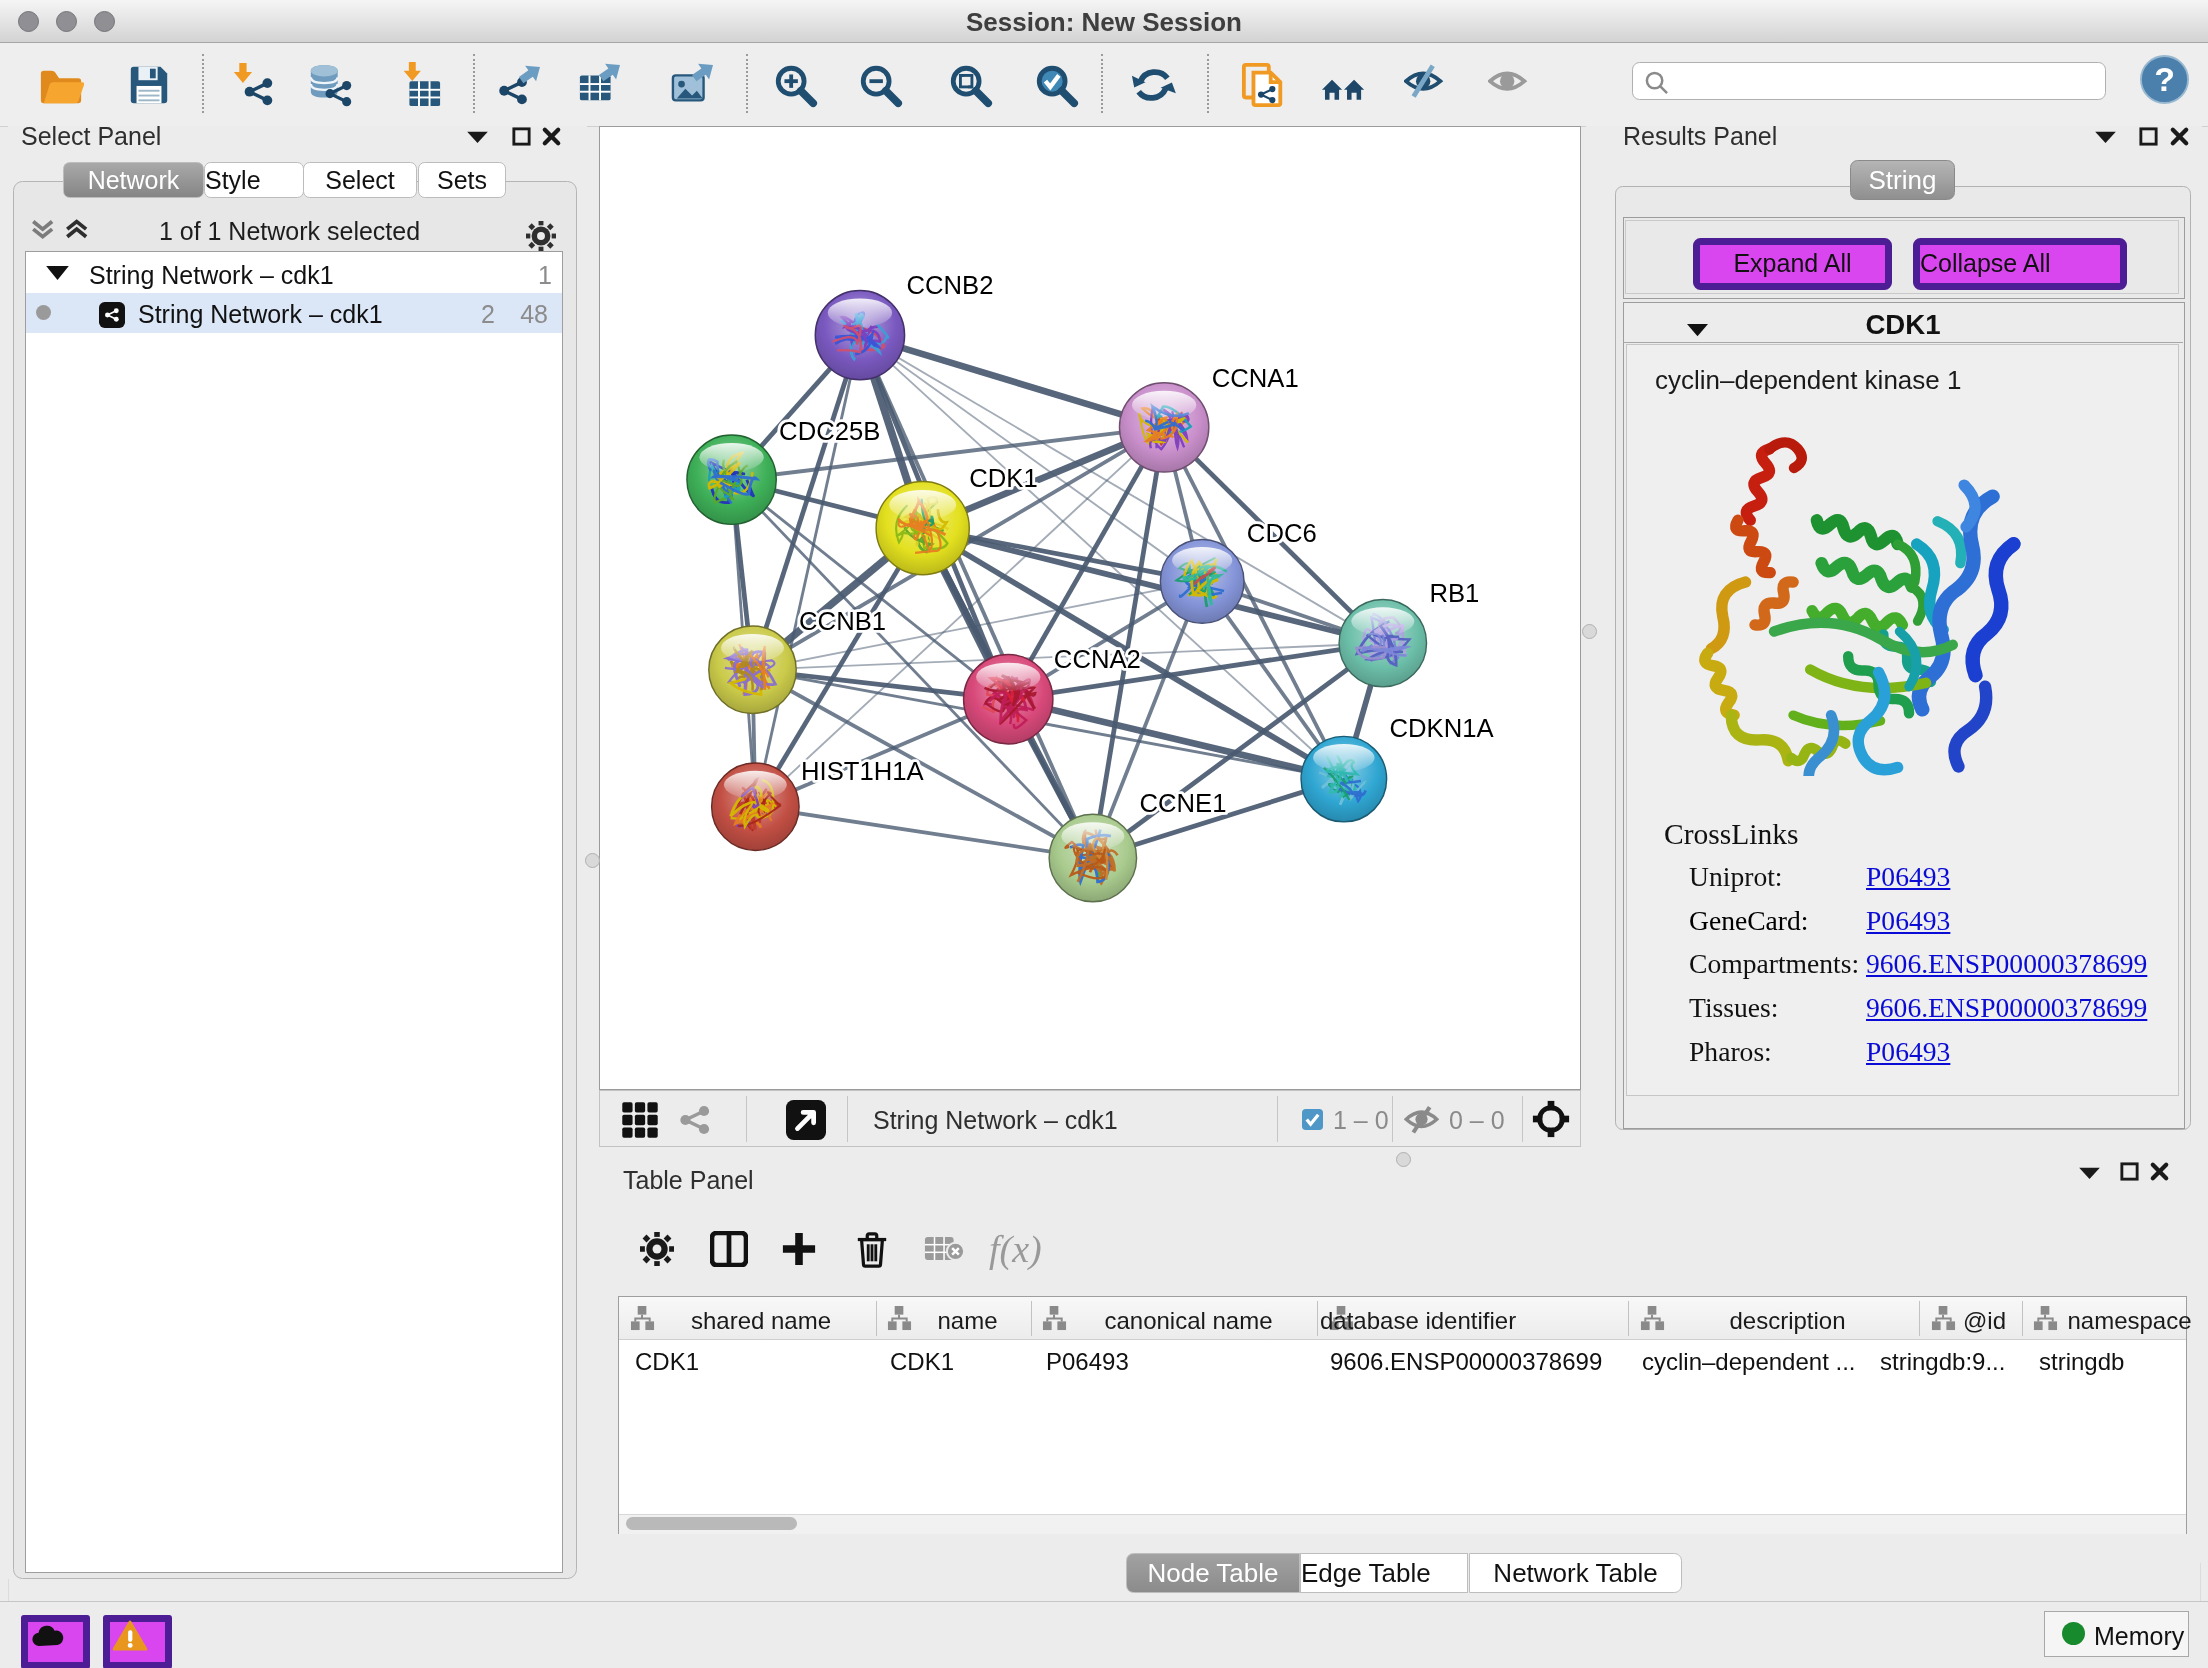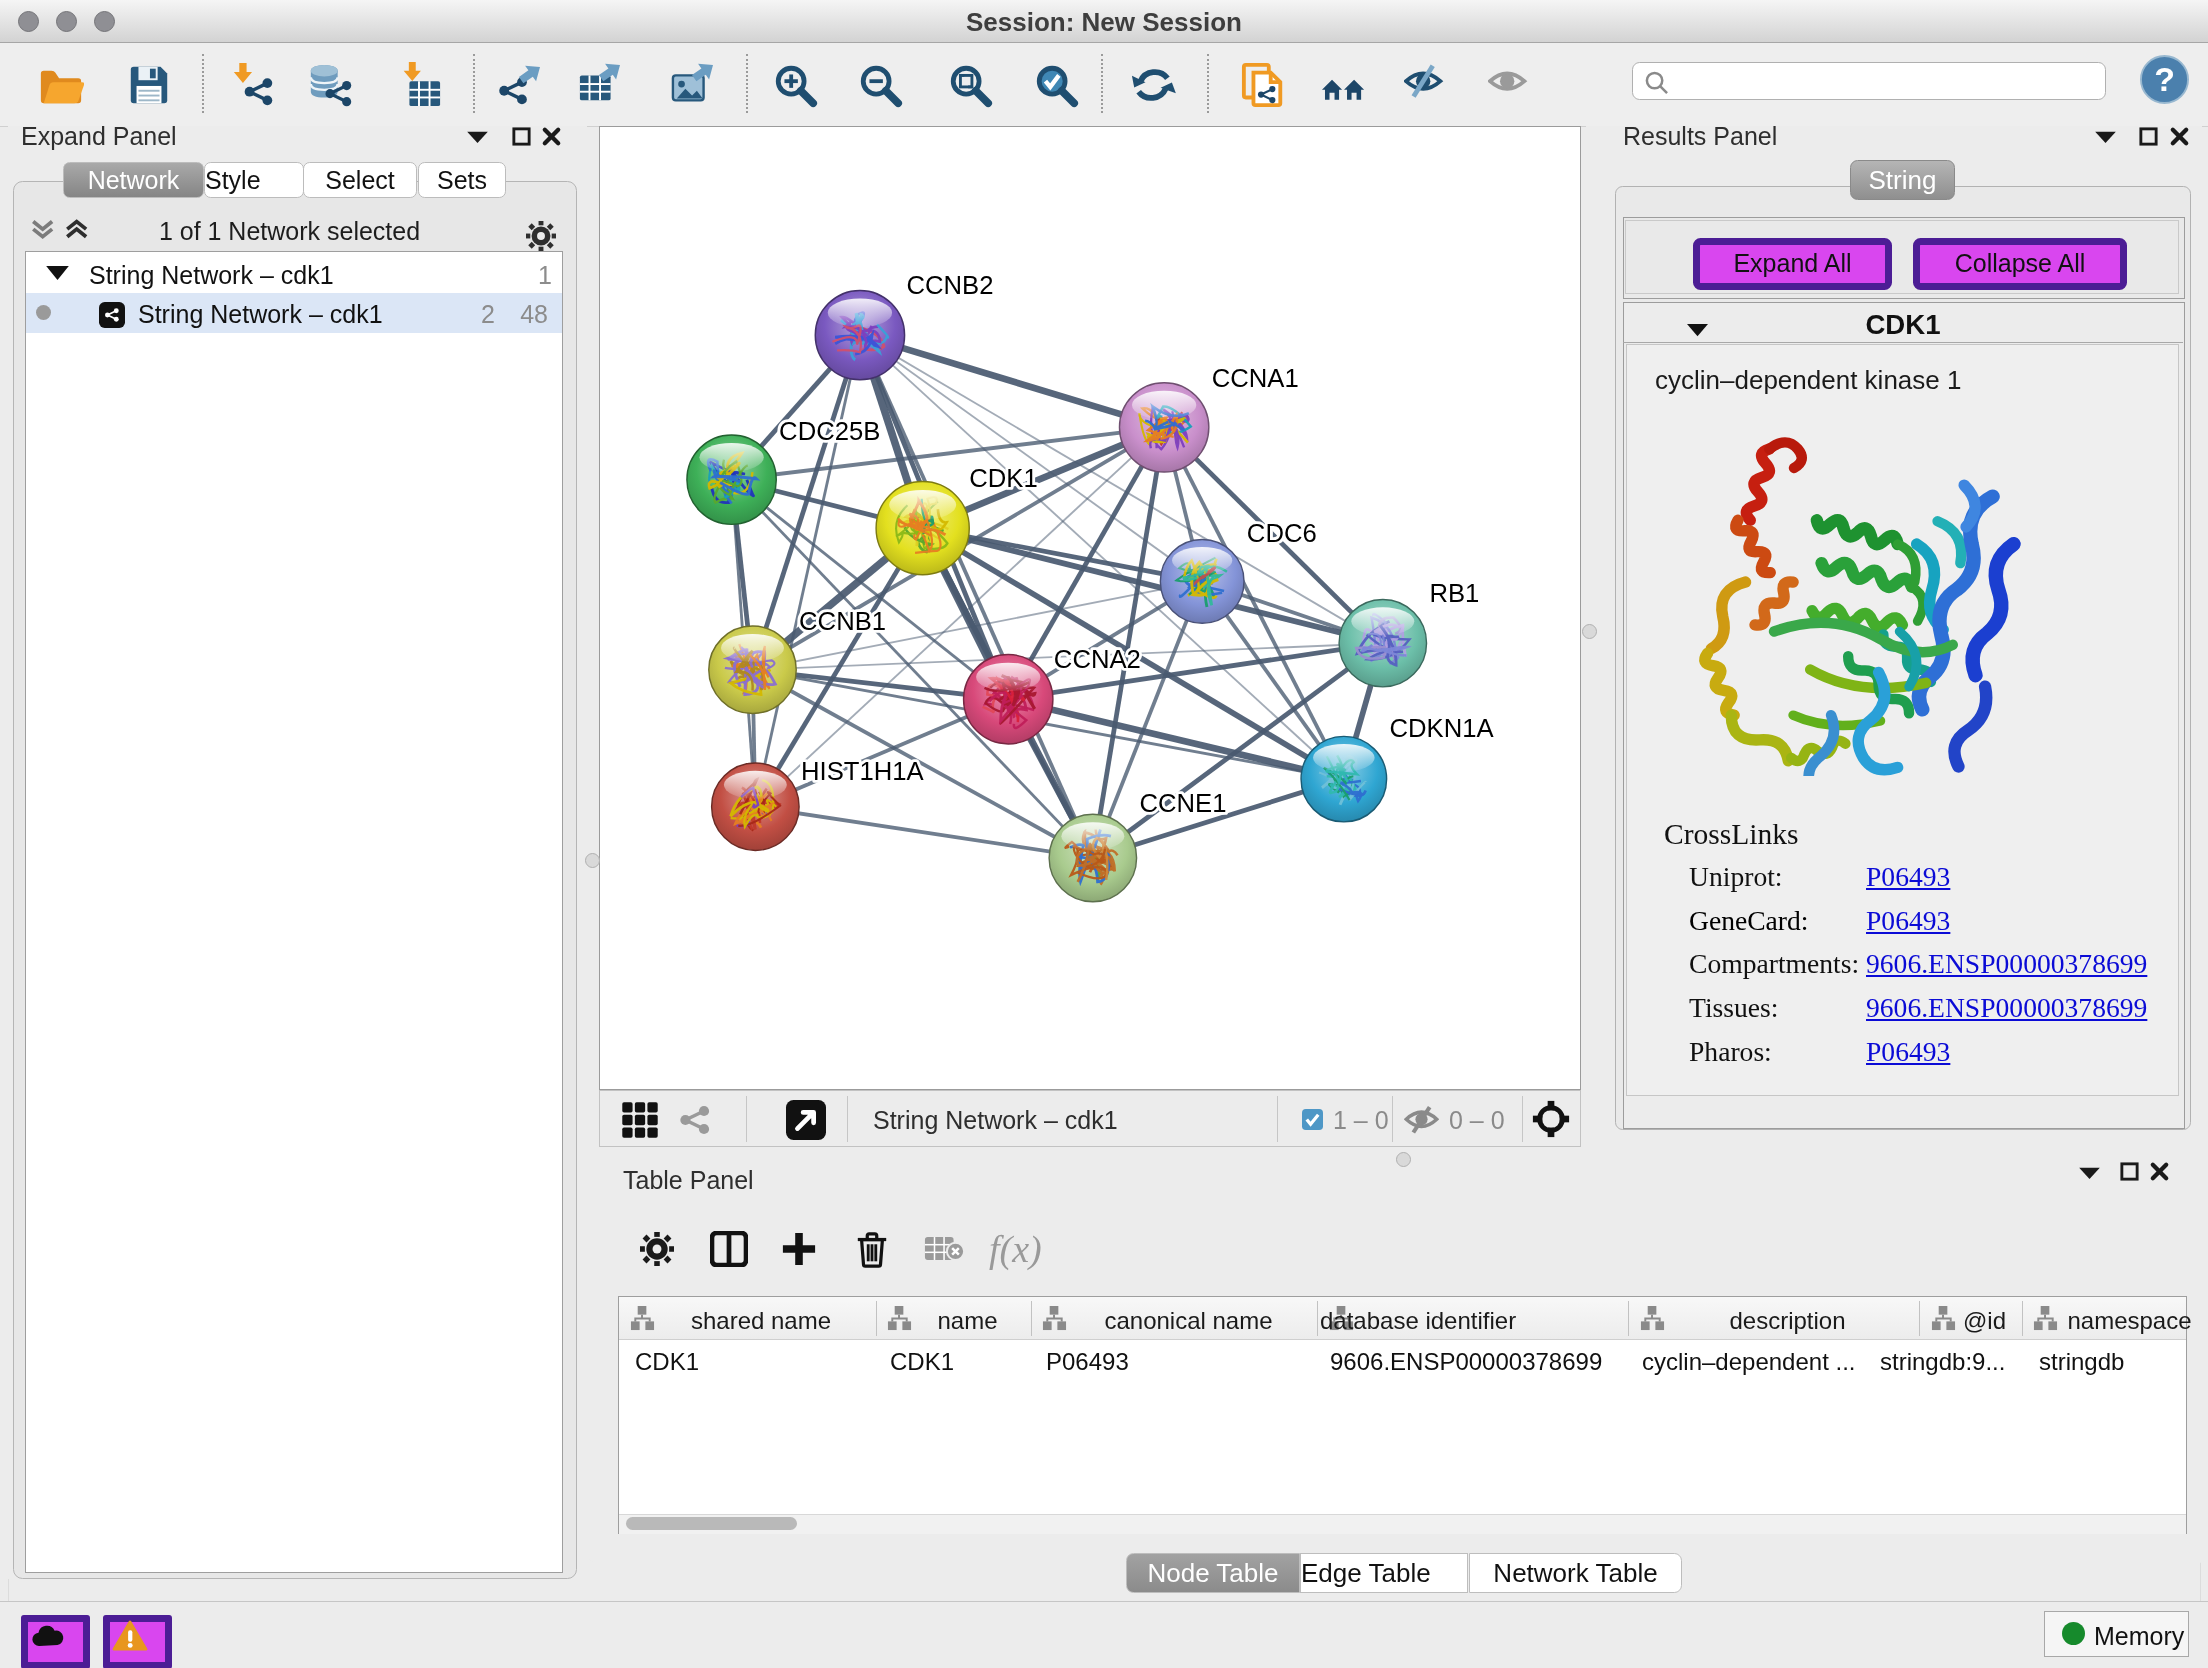--- a/index.html
+++ b/index.html
@@ -201,21 +201,21 @@
     <svg class="abs" style="left:2140px;top:12.4px" width="49" height="49" viewBox="0 0 52 52">
       <circle cx="26" cy="26" r="25" fill="#4b80ad" stroke="#98b8d0" stroke-width="2"></circle>
       <text x="26" y="38" text-anchor="middle" font-family="Liberation Sans" font-size="36" font-weight="bold" fill="#fff">?</text>
     </svg>
   </div>
 <div class="edgeL"></div>
 <div class="edgeR"></div>
 <div class="cpanel"></div>
 <div class="rpanel"></div>
 <div class="canvas"></div>
-<div class="abs panel-title" style="left:21px;top:122px">Expand Panel</div>
+<div class="abs panel-title" style="left:21px;top:122px">Select Panel</div>
 <svg class="abs" style="left:465px;top:129px" width="25" height="15" viewBox="0 0 26 16">
     <polygon points="2,3 24,3 13,15" fill="#1a1a1a"></polygon>
   </svg>
 <svg class="abs" style="left:511px;top:126px" width="21" height="21" viewBox="0 0 22 22">
     <rect x="3" y="3" width="16" height="16" fill="none" stroke="#1a1a1a" stroke-width="3"></rect>
   </svg>
 <svg class="abs" style="left:541px;top:126px" width="21" height="21" viewBox="0 0 22 22">
     <path d="M4 4 L18 18 M18 4 L4 18" stroke="#1a1a1a" stroke-width="4.5" stroke-linecap="round"></path>
   </svg>
 <div class="abs" style="left:13.3px;top:181px;width:562px;height:1396px;background:#e7e7e7;border:1px solid #b5b5b5;border-radius:9.5px;"></div>
@@ -682,21 +682,21 @@
     <rect x="3" y="3" width="16" height="16" fill="none" stroke="#1a1a1a" stroke-width="3"></rect>
   </svg>
 <svg class="abs" style="left:2169px;top:126px" width="21" height="21" viewBox="0 0 22 22">
     <path d="M4 4 L18 18 M18 4 L4 18" stroke="#1a1a1a" stroke-width="4.5" stroke-linecap="round"></path>
   </svg>
 <div class="abs" style="left:1850px;top:160px;width:105px;height:40px;background:linear-gradient(#b5b5b5,#8f8f8f);border:1px solid #8a8a8a;border-radius:7.6px;box-sizing:border-box;color:#fff;font-size:26px;text-align:center;line-height:38px;z-index:3">String</div>
 <div class="abs" style="left:1615px;top:186px;width:574px;height:942px;background:#e9e9e9;border:1px solid #b2b2b2;border-radius:7.6px"></div>
 <div class="abs" style="left:1623px;top:217px;width:560px;height:80px;border:1px solid #9c9c9c;"></div>
 <div class="abs" style="left:1625px;top:220px;width:554px;height:74px;border:1px solid #c9c9c9;box-sizing:border-box"></div>
 <div class="abs btn" style="left:1693px;top:238px;width:185px;height:38px;font-size:25px;text-align:center;line-height:36px;color:#111">Expand All</div>
-<div class="abs btn" style="left:1913px;top:238px;width:200px;height:38px;font-size:25px;text-align:center;line-height:36px;color:#111">Collapse All</div>
+<div class="abs btn" style="left:1913px;top:238px;width:200px;height:38px;font-size:25px;line-height:36px;color:#111">Collapse All</div>
 <div class="abs" style="left:1623px;top:302px;width:560px;height:825px;border:1px solid #9c9c9c;background:#ececec"></div>
 <svg class="abs" style="left:1686px;top:323px" width="23" height="14.3" viewBox="0 0 24 15">
     <polygon points="1,1 23,1 12,14" fill="#111"></polygon>
   </svg>
 <div class="abs" style="left:1623px;top:309px;width:560px;text-align:center;font-size:27.6px;font-weight:bold;color:#111">CDK1</div>
 <div class="abs" style="left:1623px;top:342px;width:560px;height:0;border-top:1px solid #a8a8a8"></div>
 <div class="abs" style="left:1626px;top:344px;width:553px;height:752px;background:#efefef;border:1px solid #c6c6c6;box-sizing:border-box"></div>
 <div class="abs" style="left:1655px;top:365px;font-size:26px;color:#1a1a1a">cyclin–dependent kinase 1</div>
 <svg class="abs" style="left:1679px;top:430px" width="346" height="346" viewBox="0 0 364 364">
     <path d="M95 20 Q81 24 91 35 Q101 46 87 50 Q73 54 83 65 Q93 76 79 80 Q65 84 75 95" fill="none" stroke="#c61f10" stroke-width="12" stroke-linecap="round"></path>

